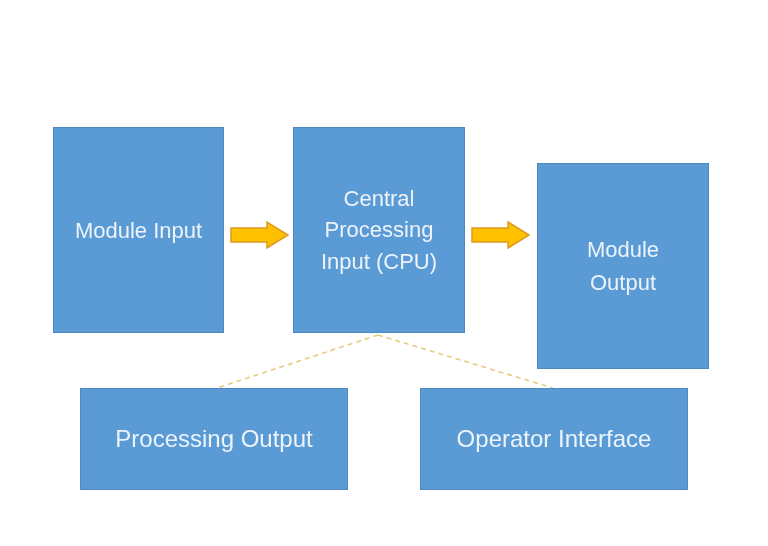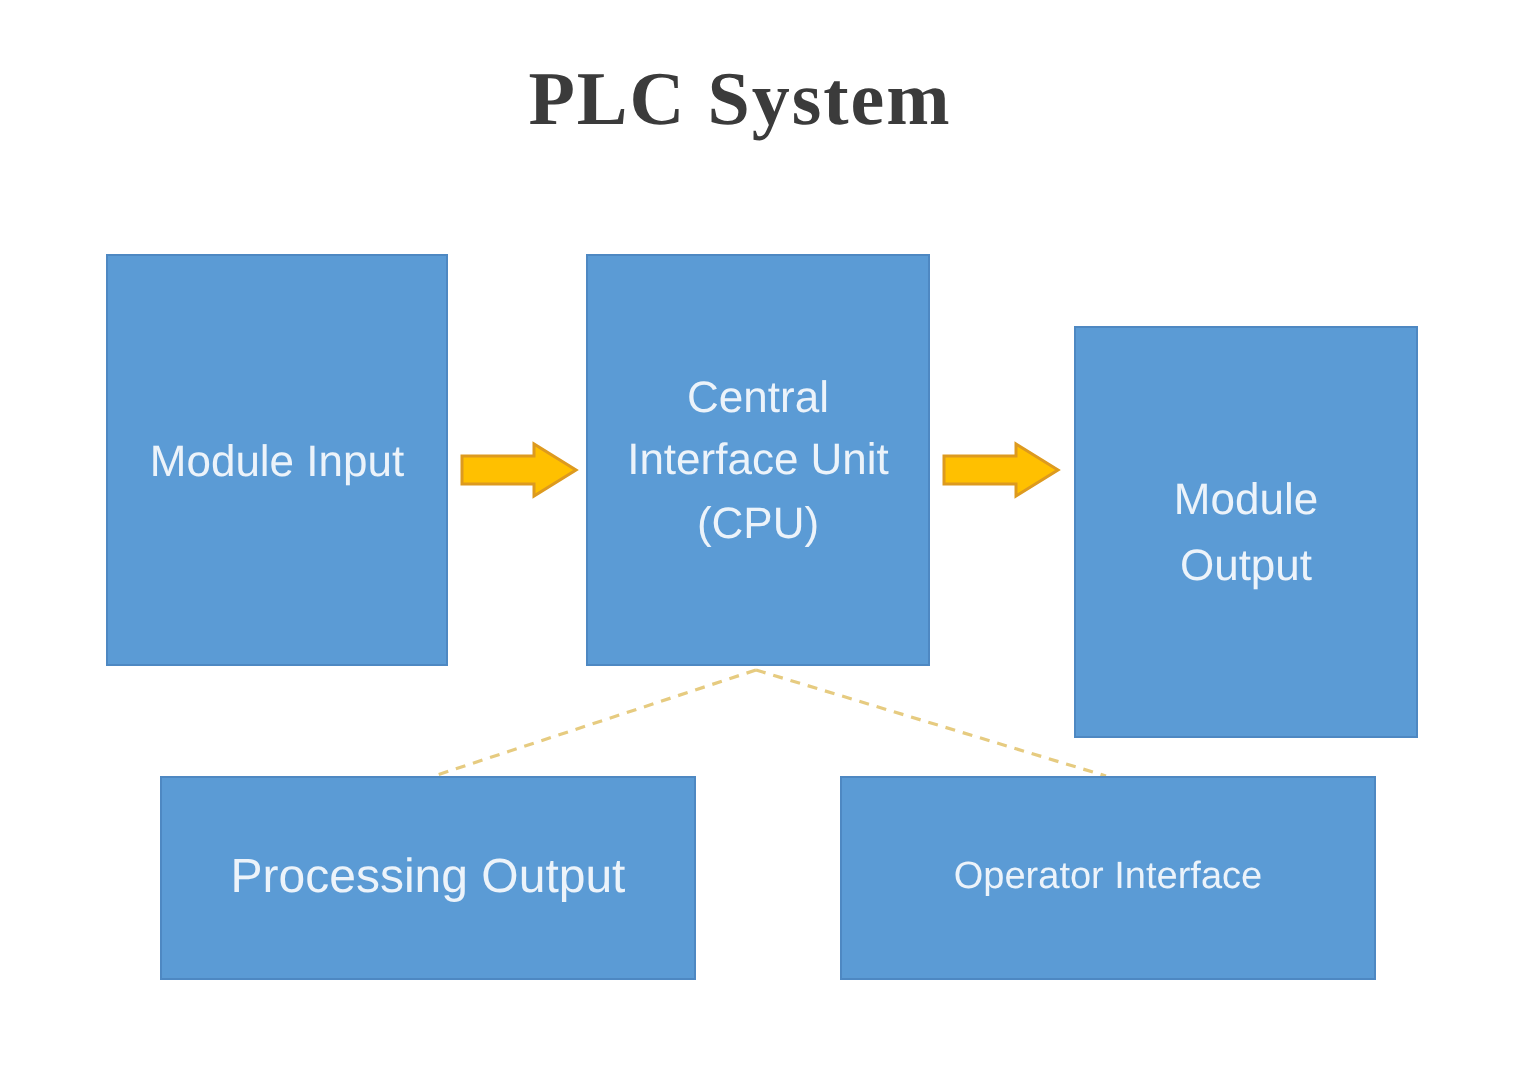--- a/index.html
+++ b/index.html
@@ -63,42 +63,41 @@
   }
   .box .label {
     display: block;
     width: 100%;
     padding: 0 16px;
   }
   .b-input  { left: 53px;  top: 127px; width: 171px; height: 206px; }
   .b-cpu    { left: 293px; top: 127px; width: 172px; height: 206px; line-height: 1.42; }
   .b-output { left: 537px; top: 127px; width: 172px; height: 206px; margin-top: 36px; }
   .b-proc   { left: 80px;  top: 388px; width: 268px; height: 102px; font-size: 24px; }
-  .b-oper   { left: 420px; top: 388px; width: 268px; height: 102px; font-size: 19px; }
+  .b-oper   { left: 420px; top: 388px; width: 268px; height: 102px; font-size: 24px; }
 </style>
 </head>
 <body>
 
 <div class="canvas">
 
-  <h1 class="title">PLC System</h1>
 
   <svg class="overlay" viewBox="0 0 768 546" aria-hidden="true">
     <line class="connector" x1="378" y1="335" x2="217" y2="388"></line>
     <line class="connector" x1="378" y1="335" x2="553" y2="388"></line>
     <polygon class="arrow" points="231,228 267,228 267,222 288,235 267,248 267,242 231,242"></polygon>
     <polygon class="arrow" points="472,228 508,228 508,222 529,235 508,248 508,242 472,242"></polygon>
   </svg>
 
   <div class="box b-input">
     <span class="label">Module Input</span>
   </div>
 
   <div class="box b-cpu">
-    <span class="label">Central Interface Unit (CPU)</span>
+    <span class="label">Central Processing Input (CPU)</span>
   </div>
 
   <div class="box b-output">
     <span class="label">Module Output</span>
   </div>
 
   <div class="box b-proc">
     <span class="label">Processing Output</span>
   </div>
 

